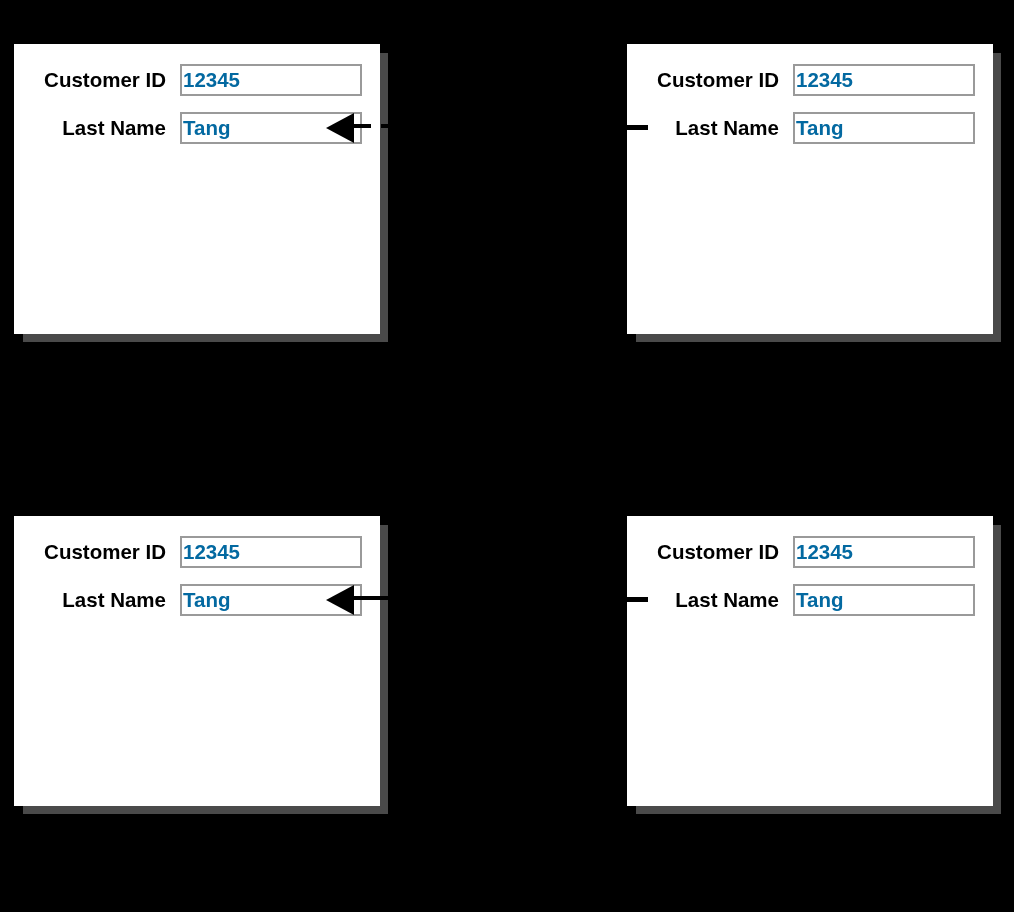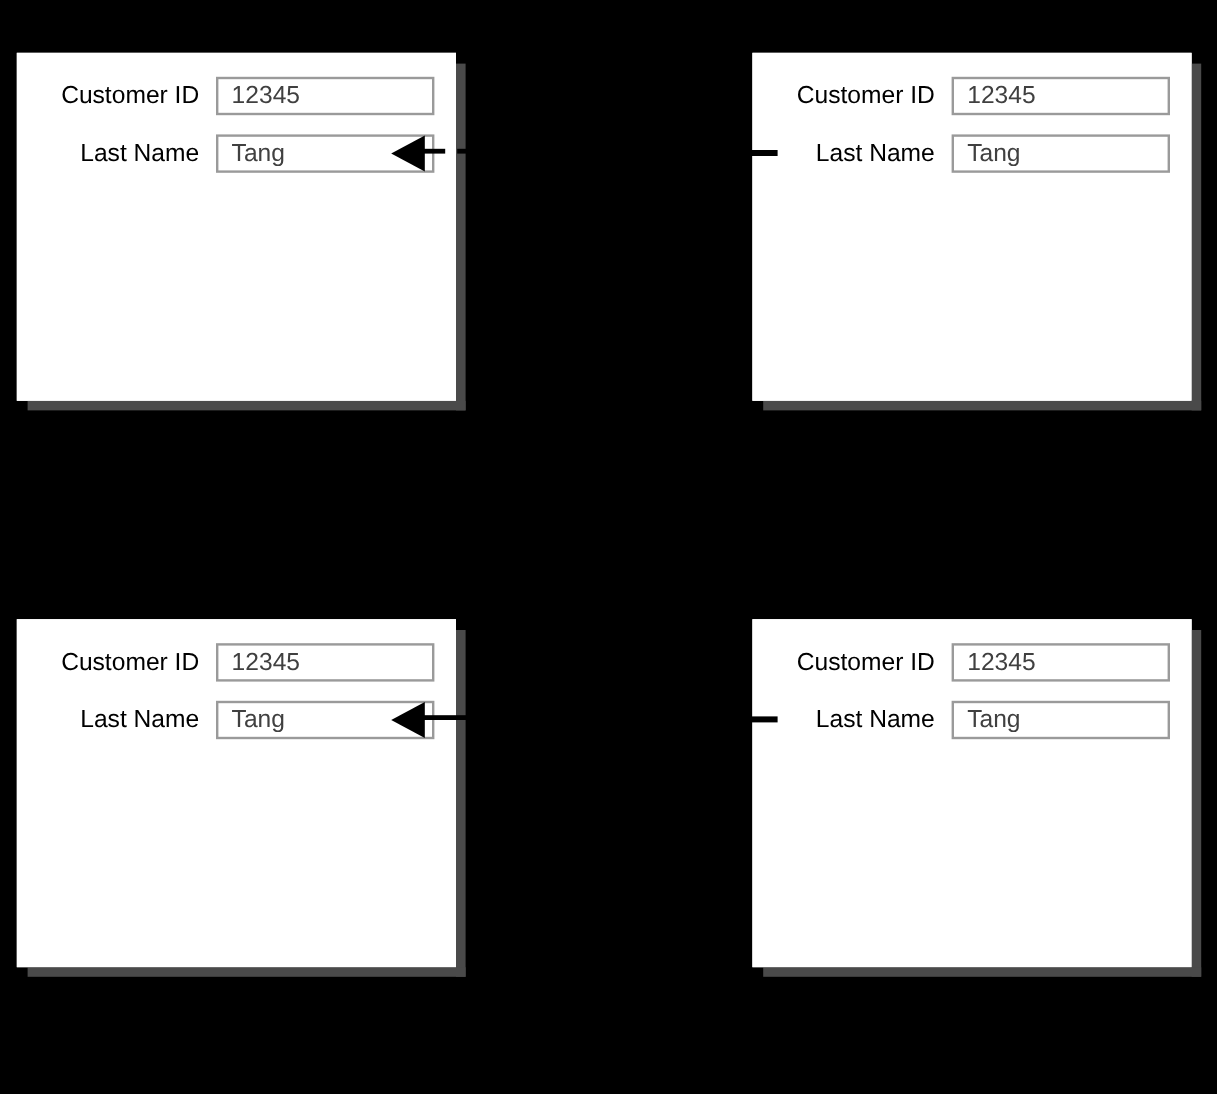--- a/index.html
+++ b/index.html
@@ -53,40 +53,41 @@
     background: #ffffff;
     z-index: 2;
   }
 
   
   .form-row {
     position: absolute;
     display: flex;
     align-items: flex-end;
     height: 32px;
+    font-weight: bold;
   }
   .field-label {
     text-align: right;
     font-size: 20.5px;
     line-height: 32px;
     color: #000000;
     white-space: nowrap;
     padding-right: 14px;
     box-sizing: border-box;
   }
   .field-input {
     position: relative;
     box-sizing: border-box;
     border: 2px solid #9a9a9a;
     background: #ffffff;
     height: 32px;
     line-height: 28px;
     font-size: 20.5px;
-    color: #404040;
-    padding-left: 11px;
+    color: #0369a1;
+    padding-left: 1px;
     white-space: nowrap;
     overflow: hidden;
   }
 
   
   .arrow-annotation {
     position: absolute;
     z-index: 6;
     pointer-events: none;
   }

